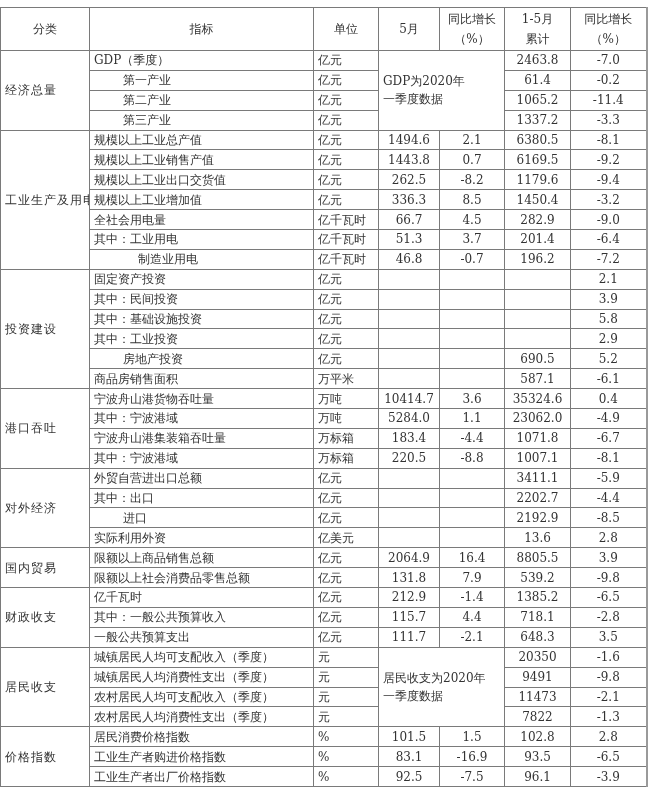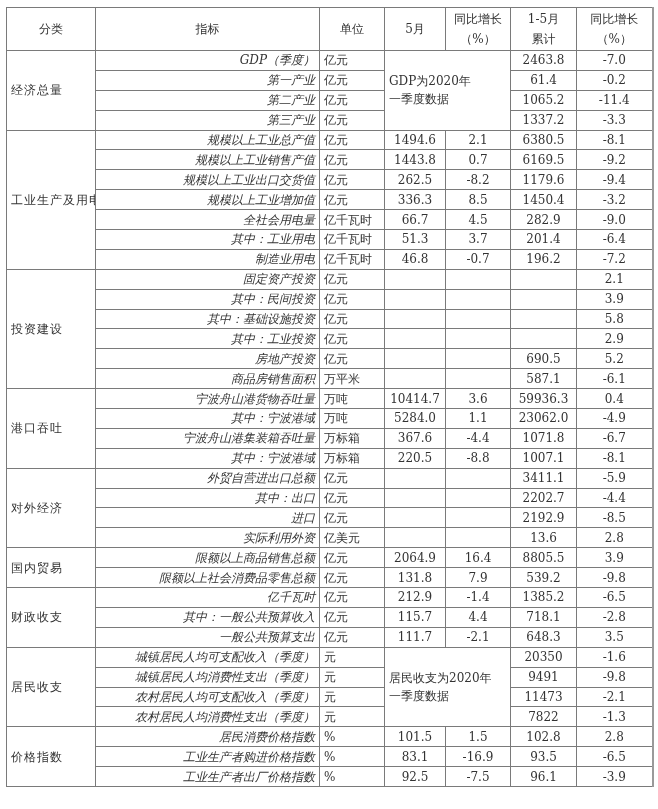--- a/index.html
+++ b/index.html
@@ -1,35 +1,35 @@
 <!DOCTYPE html>
 <html><head>
 <meta charset="utf-8">
 <style>
   html, body { margin: 0; padding: 0; background: #ffffff; }
   body { width: 658px; height: 809px; position: relative; overflow: hidden;
          font-family: "DejaVu Serif", "Liberation Serif", serif; color: #333333; }
   table.stats {
-    position: absolute; left: 6px; top: 7px;
+    position: absolute; left: 0; top: 7px;
     border-collapse: collapse; table-layout: fixed;
     width: 646px;
     font-size: 12px;
   }
   table.stats td, table.stats th {
     border: 1px solid #7a7a7a;
     padding: 0 4px;
     height: 18.9px;
     line-height: 18px;
     white-space: nowrap;
     overflow: hidden;
     font-weight: normal;
   }
   table.stats th { height: 42px; line-height: 20px; text-align: center; vertical-align: middle; }
   td.cat { text-align: left; vertical-align: middle; white-space: normal; line-height: 20px; letter-spacing: 1px; }
-  td.ind { text-align: right; font-style: italic; }
+  td.ind { text-align: left; }
   td.ind.indent { padding-left: 33px; }
   td.ind.indent2 { padding-left: 48px; }
   td.unit { text-align: left; padding: 0 1px; }
   td.num { text-align: center; }
   td.note { vertical-align: middle; white-space: normal; line-height: 22px; }
   .outer-right { border-right: 2px solid #9a9a9a !important; }
 </style>
 </head>
 <body>
 
@@ -198,35 +198,35 @@
         <td class="num"></td>
         <td class="num">587.1</td>
         <td class="num outer-right">-6.1</td>
       </tr>
       <tr>
         <td class="cat" rowspan="4">港口吞吐</td>
         <td class="ind">宁波舟山港货物吞吐量</td>
         <td class="unit">万吨</td>
         <td class="num">10414.7</td>
         <td class="num">3.6</td>
-        <td class="num">59936.3</td>
+        <td class="num">35324.6</td>
         <td class="num outer-right">0.4</td>
       </tr>
       <tr>
         <td class="ind">其中：宁波港域</td>
         <td class="unit">万吨</td>
         <td class="num">5284.0</td>
         <td class="num">1.1</td>
         <td class="num">23062.0</td>
         <td class="num outer-right">-4.9</td>
       </tr>
       <tr>
         <td class="ind">宁波舟山港集装箱吞吐量</td>
         <td class="unit">万标箱</td>
-        <td class="num">367.6</td>
+        <td class="num">183.4</td>
         <td class="num">-4.4</td>
         <td class="num">1071.8</td>
         <td class="num outer-right">-6.7</td>
       </tr>
       <tr>
         <td class="ind">其中：宁波港域</td>
         <td class="unit">万标箱</td>
         <td class="num">220.5</td>
         <td class="num">-8.8</td>
         <td class="num">1007.1</td>

